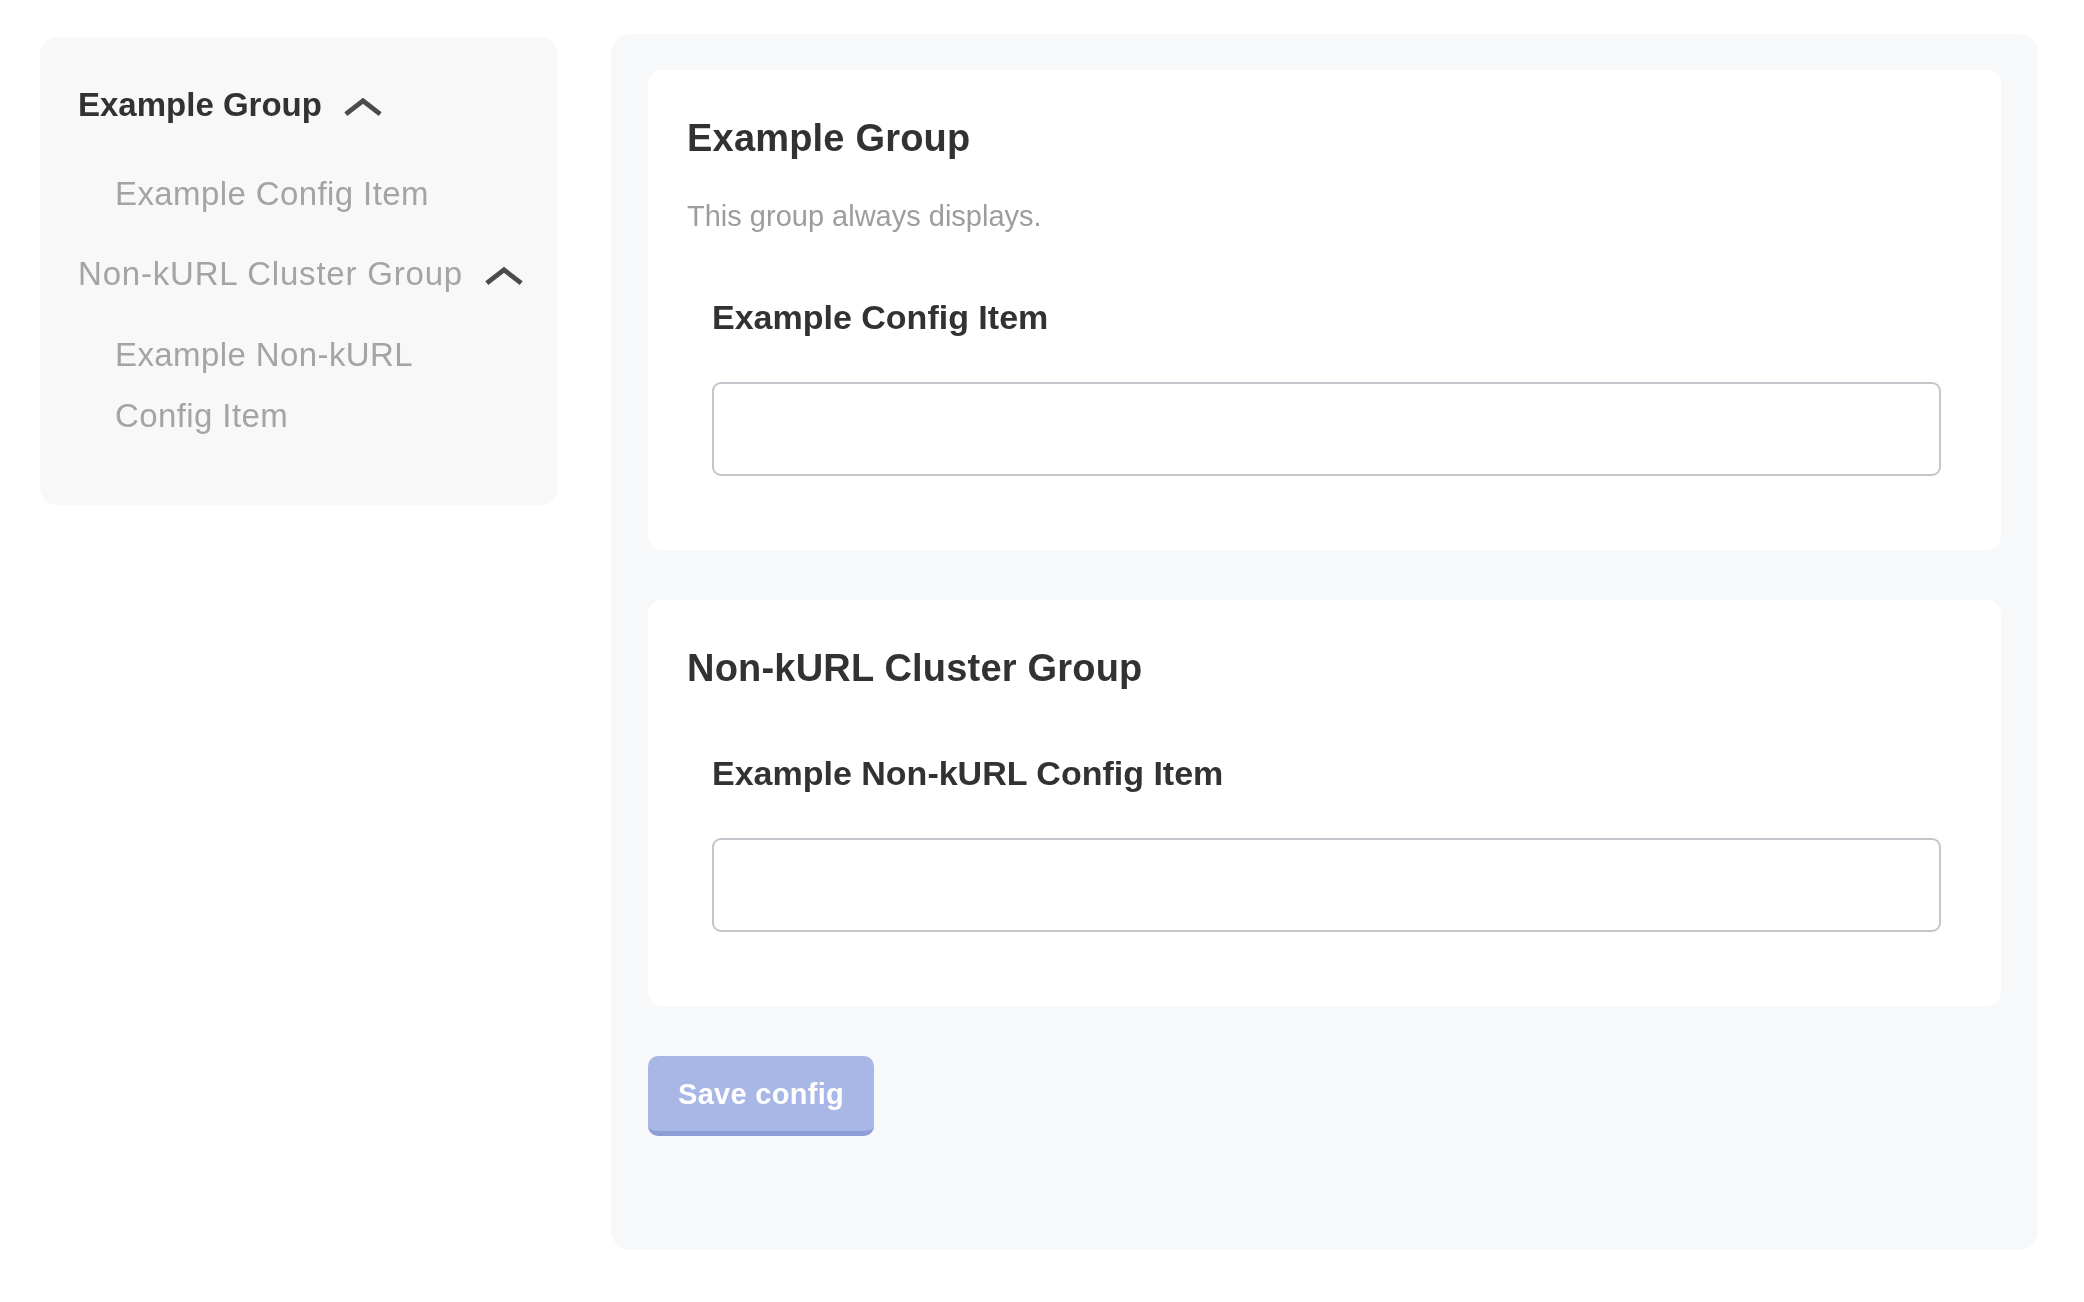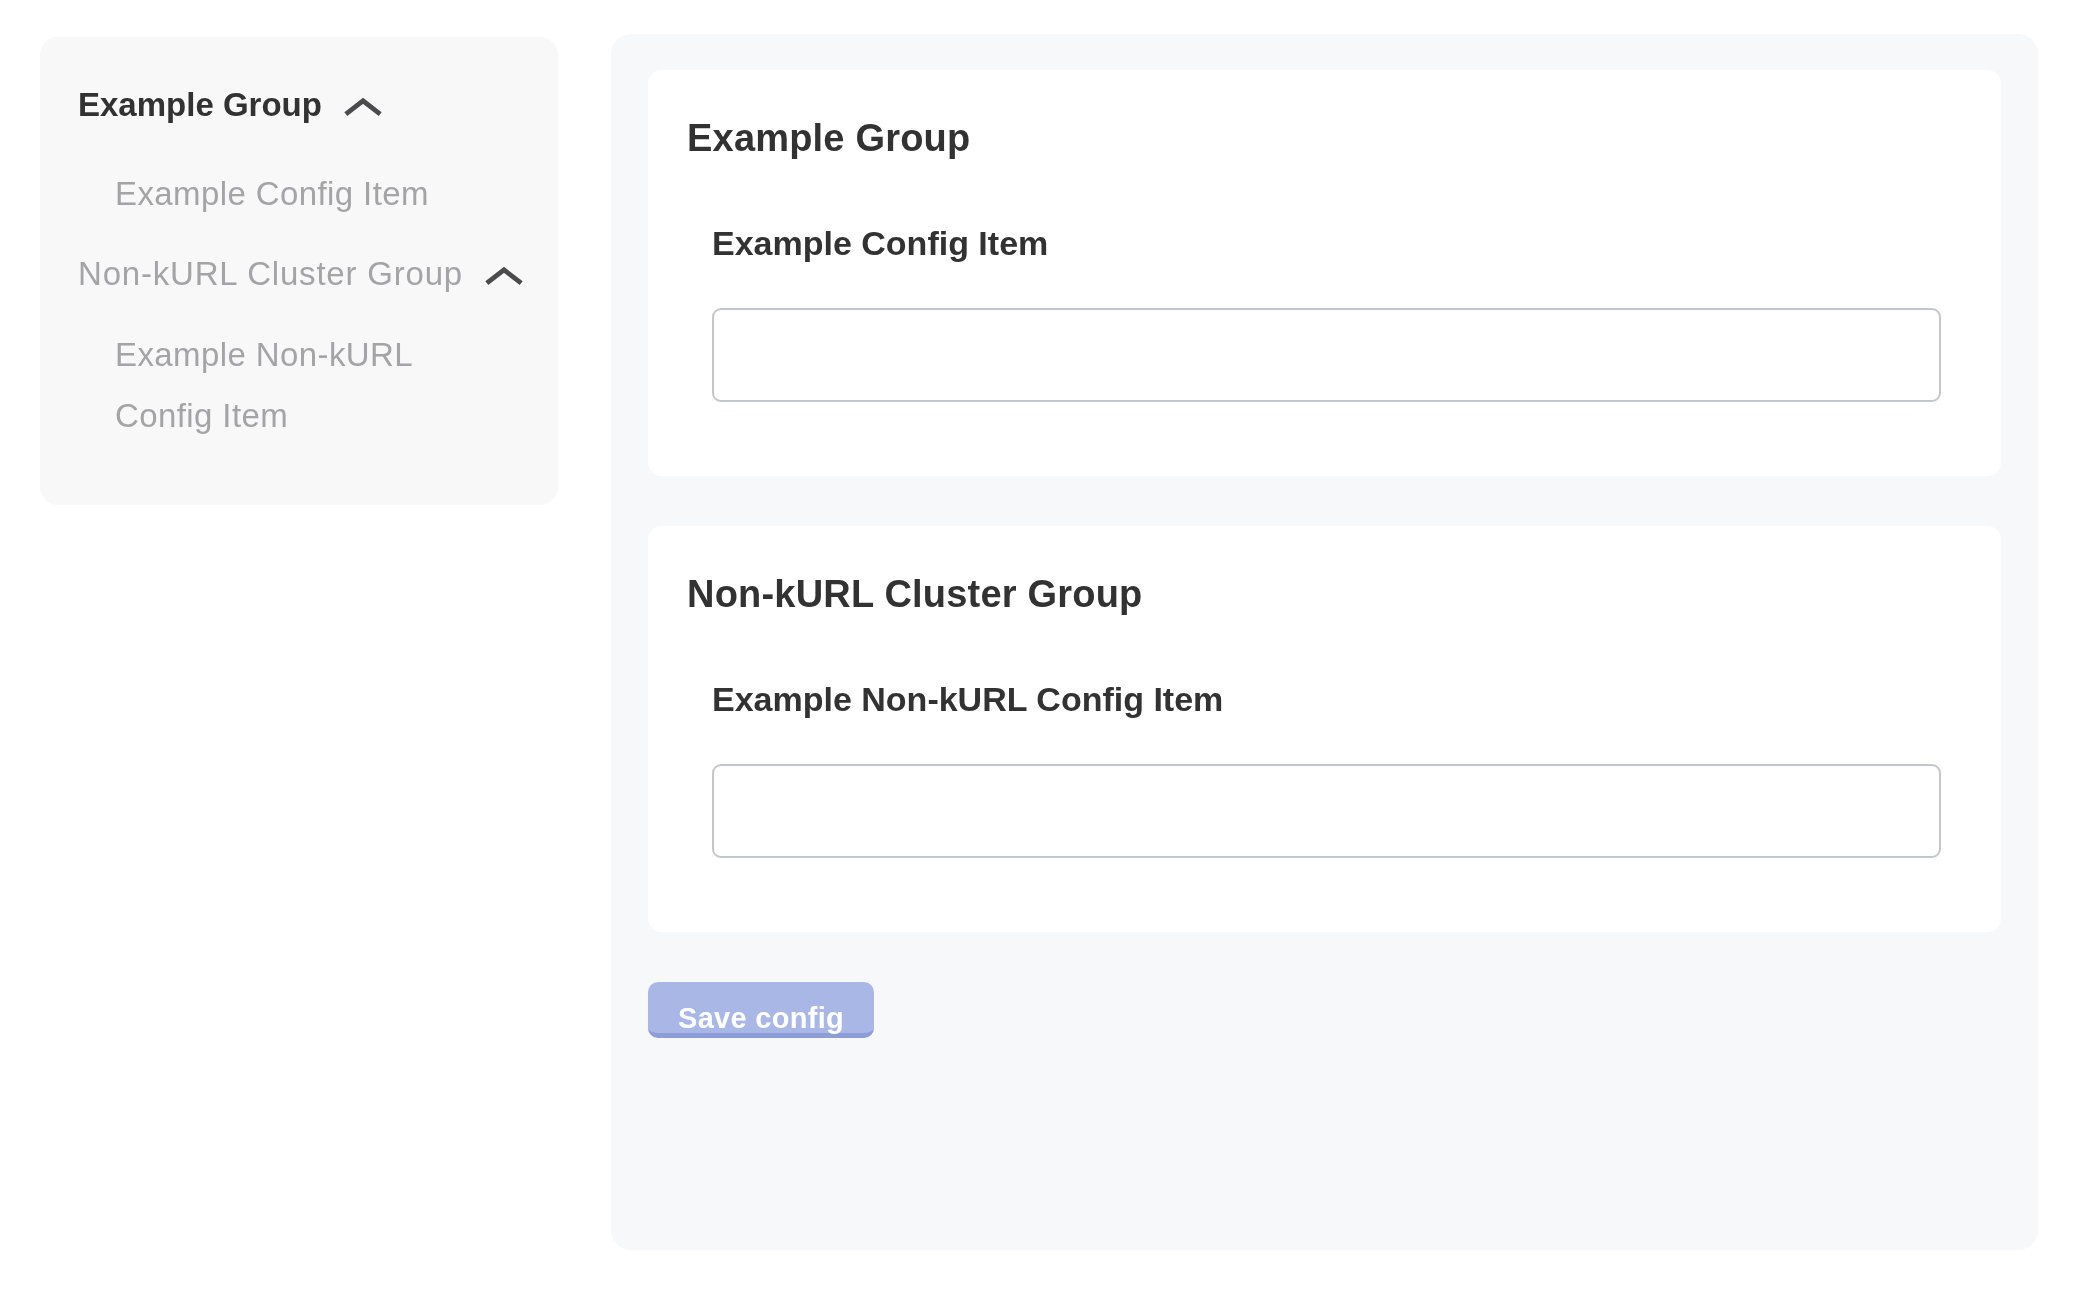--- a/index.html
+++ b/index.html
@@ -87,21 +87,21 @@
     border: 2px solid #c3c6ca;
     border-radius: 9px;
     padding: 0 20px;
     font-size: 30px; color: #323232;
     font-family: inherit;
     outline: none;
   }
   .save-btn {
     display: inline-block;
     margin-top: 50px;
-    height: 56px; line-height: 72px;
+    height: 80px; line-height: 72px;
     padding: 0 30px;
     background: #a9b7e6;
     border: none;
     border-bottom: 5px solid #8d9ed6;
     border-radius: 10px;
     color: #ffffff;
     font-size: 29px; font-weight: 700;
     font-family: inherit;
     letter-spacing: 0.3px;
     cursor: default;
@@ -129,20 +129,21 @@
   </div>
 
   <a class="nav-item wrap">Example Non-kURL Config Item</a>
 
 </nav>
 
 <main class="config-panel">
 
   <section class="config-card">
     <h2 class="group-title">Example Group</h2>
+    <p class="group-desc">This group always displays.</p>
     <div class="config-item">
       <label class="config-item-label">Example Config Item</label>
       <input class="config-item-input" type="text" value="" style="">
     </div>
   </section>
 
   <section class="config-card">
     <h2 class="group-title">Non-kURL Cluster Group</h2>
     <div class="config-item">
       <label class="config-item-label">Example Non-kURL Config Item</label>

